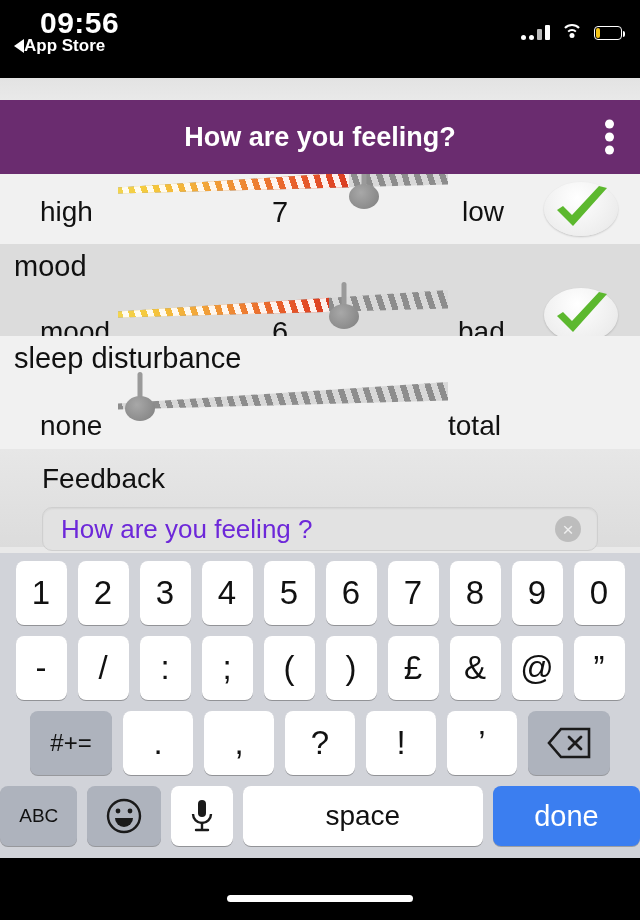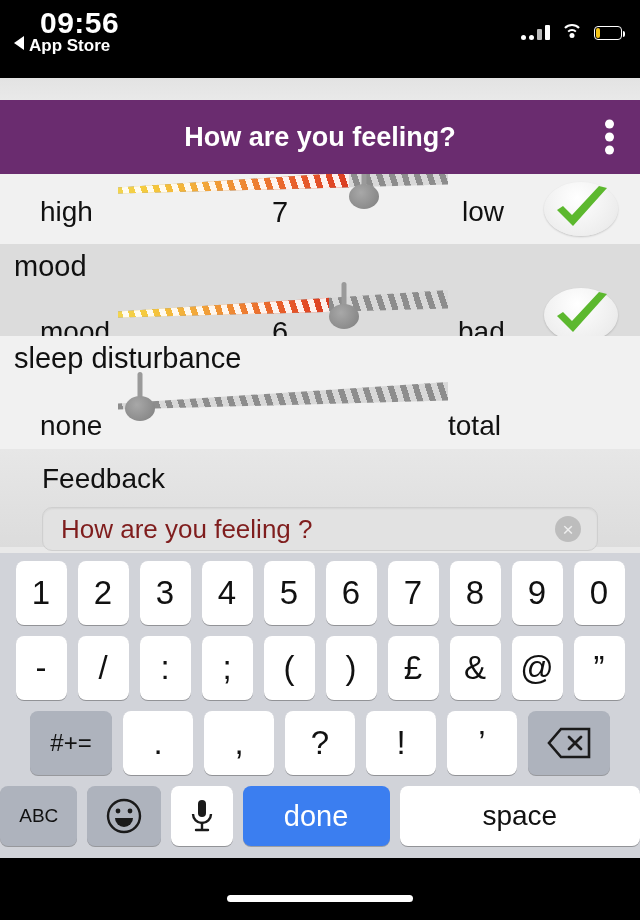--- a/index.html
+++ b/index.html
@@ -4,21 +4,21 @@
 <style>
   * { margin:0; padding:0; box-sizing:border-box; }
   html,body { width:640px; height:920px; background:#000; overflow:hidden; }
   body { font-family:"Liberation Sans", sans-serif; -webkit-font-smoothing:antialiased; }
 
   #phone { position:relative; width:640px; height:920px; background:#000; }
 
   
   .statusbar { position:absolute; top:0; left:0; width:640px; height:78px; background:#000; color:#fff; }
   .sb-time { position:absolute; left:28px; top:6px; font-size:30px; font-weight:bold; letter-spacing:0.5px;margin-left:12px; }
-  .sb-back { position:absolute; left:14px; top:36px; font-size:17px; font-weight:bold; display:flex; align-items:flex-start; gap:5px; }
+  .sb-back { position:absolute; left:14px; top:36px; font-size:17px; font-weight:bold; display:flex; align-items:center; }
   .sb-tri { width:0;height:0;border-top:7px solid transparent;border-bottom:7px solid transparent;border-right:10px solid #fff; }
   .sb-right { position:absolute; right:18px; top:18px; display:flex; align-items:flex-end; gap:11px; height:22px; }
   .sig { display:flex; align-items:flex-end; gap:3px; height:16px; }
   .sig i { display:block; width:5px; background:#fff; border-radius:1px; }
   .sig i.n1 { height:5px; border-radius:50%; width:5px; }
   .sig i.n2 { height:5px; border-radius:50%; width:5px; }
   .sig i.n3 { height:11px; background:#b9b9b9; }
   .sig i.n4 { height:15px; background:#fff; }
   .wifi { position:relative; width:22px; height:16px; }
   .wifi span { position:absolute; left:50%; transform:translateX(-50%); border:2.4px solid #fff; border-bottom-color:transparent; border-left-color:transparent; border-right-color:transparent; border-radius:50%; }
@@ -68,21 +68,21 @@
      background:radial-gradient(circle at 45% 30%,#ffffff,#ededed 72%,#e0e0e0);
      box-shadow:0 1px 2px rgba(0,0,0,0.18); }
   .check svg { position:absolute; left:9px; top:4px; }
 
   
   .feedback { background:linear-gradient(#e7e7e7,#dcdcdc); padding:14px 0 18px 0; height:98px; }
   .fb-label { margin-left:42px; font-size:28px; color:#111; }
   .fb-input { margin:12px auto 0 auto; width:556px; height:44px; background:#e2e2e2;
      border:1px solid #cfcfcf; border-radius:10px; display:flex; align-items:center; position:relative;
      box-shadow:inset 0 1px 2px rgba(0,0,0,0.06); }
-  .fb-input .txt { margin-left:18px; font-size:26px; color:#7f1d1d; }
+  .fb-input .txt { margin-left:18px; font-size:26px; color:#6d28d9; }
   .fb-clear { position:absolute; right:16px; width:26px; height:26px; border-radius:50%; background:#bdbdbd;
      display:flex; align-items:center; justify-content:center; color:#efefef; font-size:19px; line-height:1; }
 
   
   .keyboard { position:absolute; left:0; bottom:0; width:640px; height:305px; background:#d1d3d9; padding-top:8px; }
   .krow { display:flex; justify-content:center; align-items:center; gap:11px; margin-bottom:11px; }
   .key { background:#fff; border-radius:8px; box-shadow:0 1px 0 rgba(0,0,0,0.3); display:flex;
      align-items:center; justify-content:center; font-size:33px; color:#111; }
   .krow1 .key { width:51px; height:64px; }
   .krow2 .key { width:51px; height:64px; }
@@ -265,20 +265,20 @@
             <path d="M10 21 A9 9 0 0 0 28 21 Z" fill="#1a1a1a"></path>
           </svg>
         </div>
         <div class="key mic">
           <svg width="26" height="36" viewBox="0 0 26 36">
             <rect x="9" y="2" width="8" height="17" rx="4" fill="#1a1a1a"></rect>
             <path d="M4 16 A9 9 0 0 0 22 16" fill="none" stroke="#1a1a1a" stroke-width="2.4"></path>
             <path d="M13 25 L13 32 M7 32 L19 32" stroke="#1a1a1a" stroke-width="2.4" stroke-linecap="round"></path>
           </svg>
         </div>
+        <div class="key space">space</div>
         <div class="key done">done</div>
-        <div class="key space">space</div>
       </div>
     </div>
   </div>
 
   <div class="homebar"></div>
 </div>
 
 </body></html>

